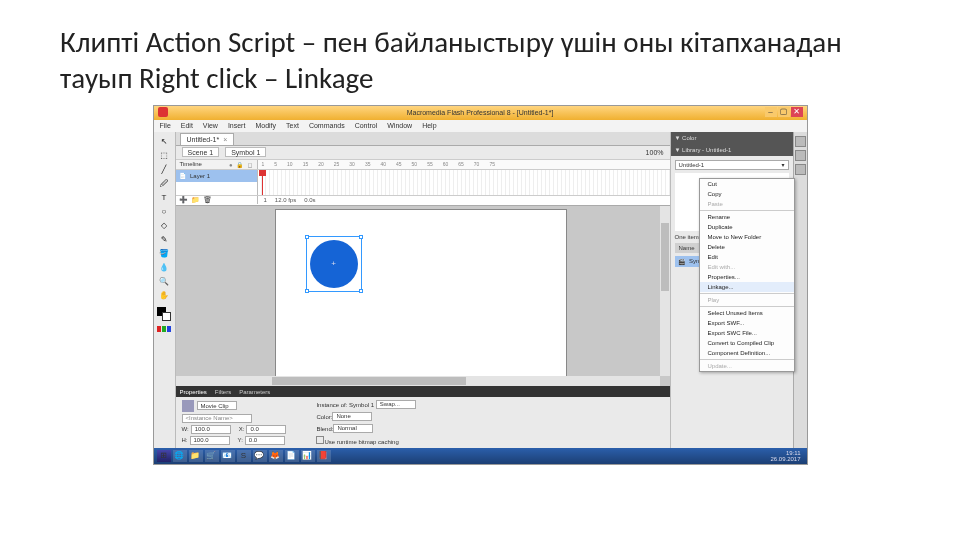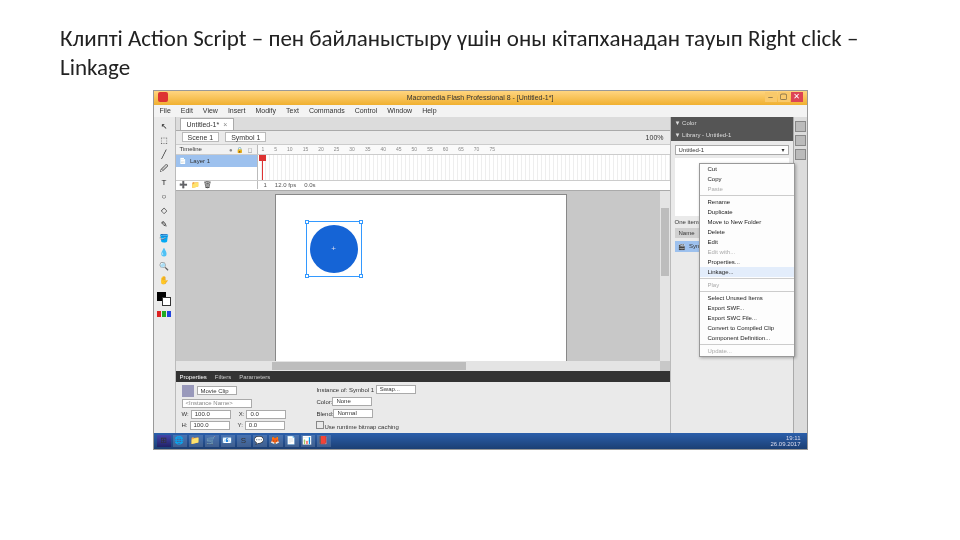--- a/index.html
+++ b/index.html
@@ -1,17 +1,17 @@
 <!DOCTYPE html>
 <html><head>
 <meta charset="utf-8">
 <style>
   * { margin: 0; padding: 0; box-sizing: border-box; }
   body { width: 960px; height: 540px; background: #fff; font-family: Calibri, Arial, sans-serif; overflow: hidden; }
-  .slide-title { padding: 24px 60px 8px 60px; font-size: 23px; color: #222; line-height: 1.25; font-weight: 400; }
+  .slide-title { padding: 24px 60px 8px 60px; font-size: 29px; color: #222; line-height: 1.25; font-weight: 400; }
 
   .screenshot-wrap { display: flex; justify-content: center; }
   .screenshot { width: 655px; height: 360px; border: 1px solid #999; display: flex; flex-direction: column; font-size: 7px; font-family: Tahoma, Arial, sans-serif; color: #333; }
 
   
   .wtitle { height: 14px; background: linear-gradient(#ffd580,#f0b030); display: flex; align-items: center; justify-content: center; position: relative; font-size: 7px; }
   .wtitle .tclose { position: absolute; right: 4px; top: 1px; display: flex; gap: 1px;}
   .wtitle .wbtn { width: 12px; height: 10px; background: #f9c96b; display: inline-flex; align-items: center; justify-content: center; color: #333; font-size: 8px; }
   .wtitle .wbtn.close { background: #d45; color: #fff; }
   .wicon { position: absolute; left: 4px; top: 1px; width: 10px; height: 10px; background: #d33; border-radius: 2px; }

